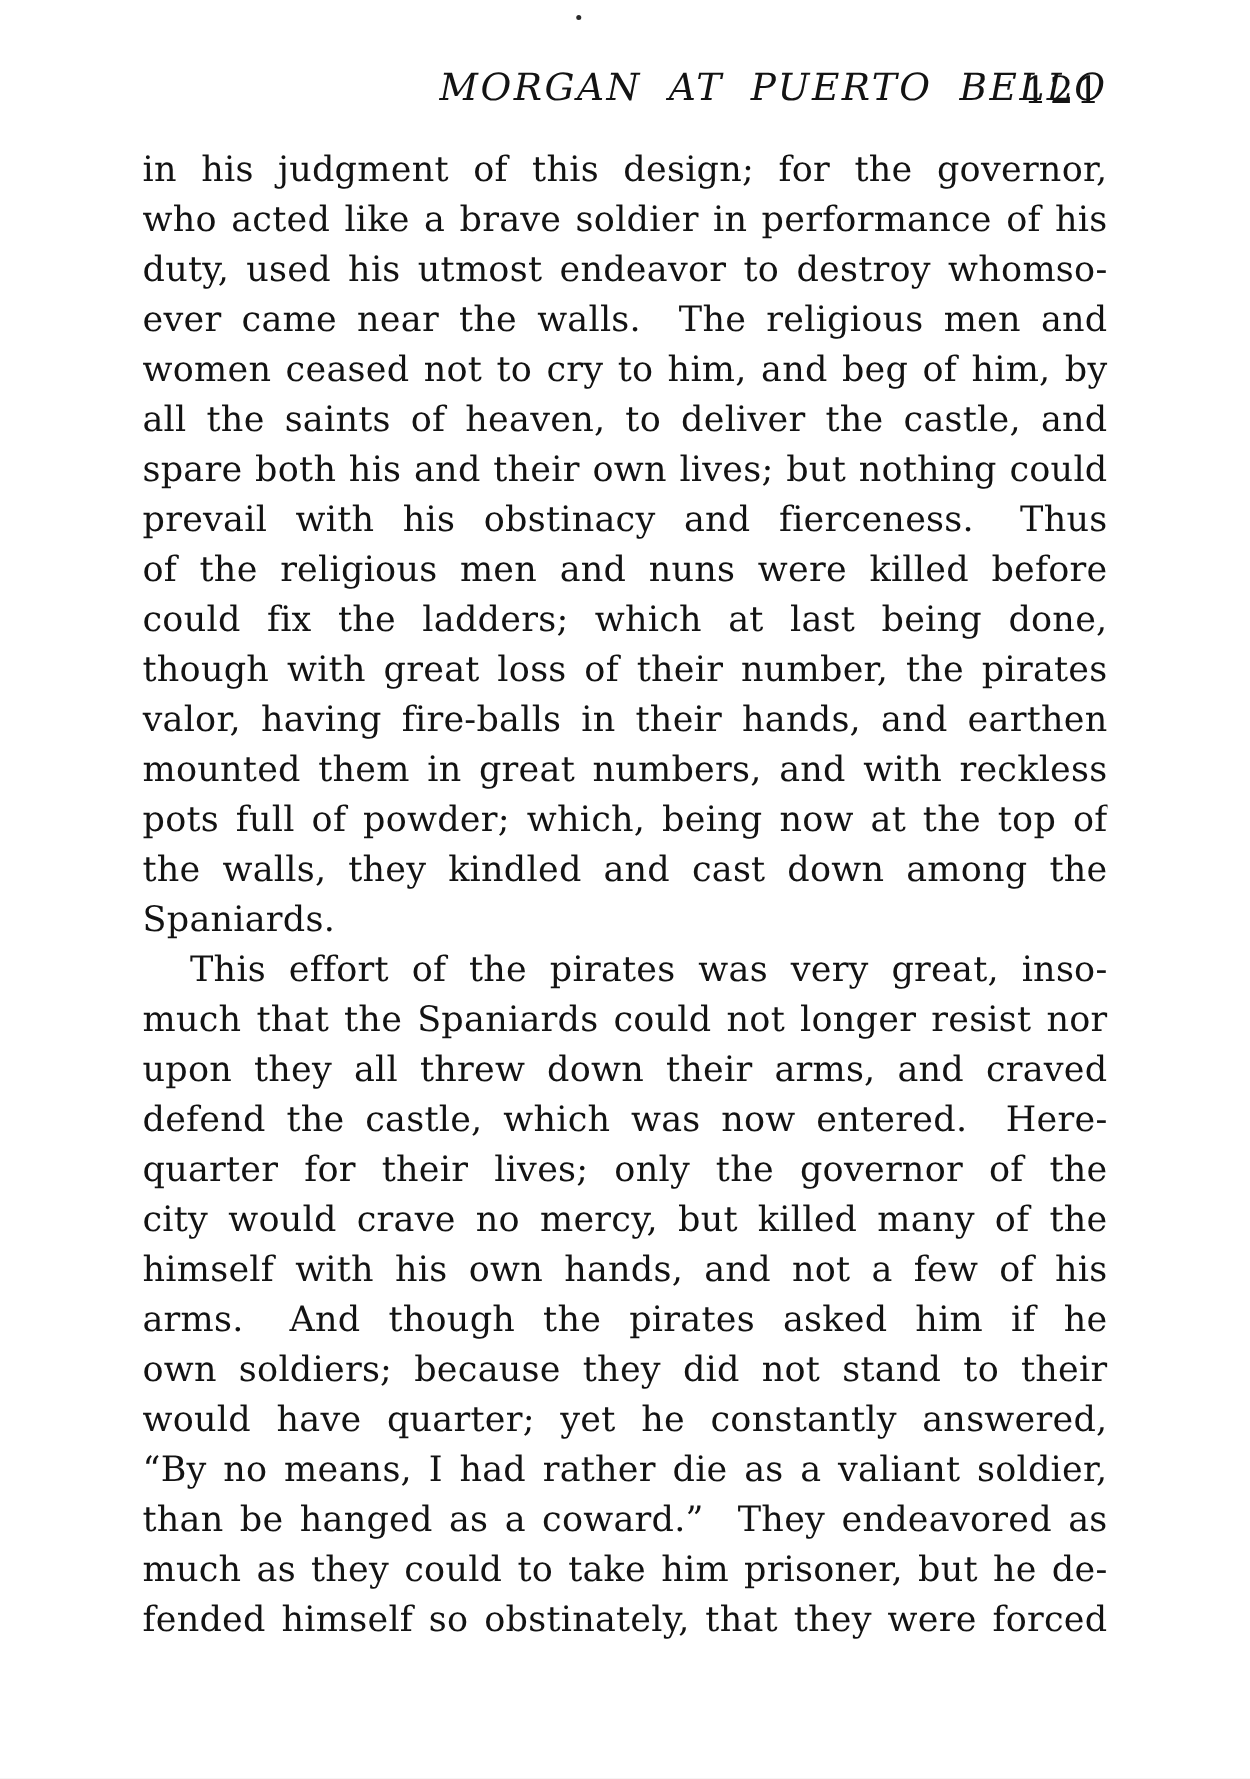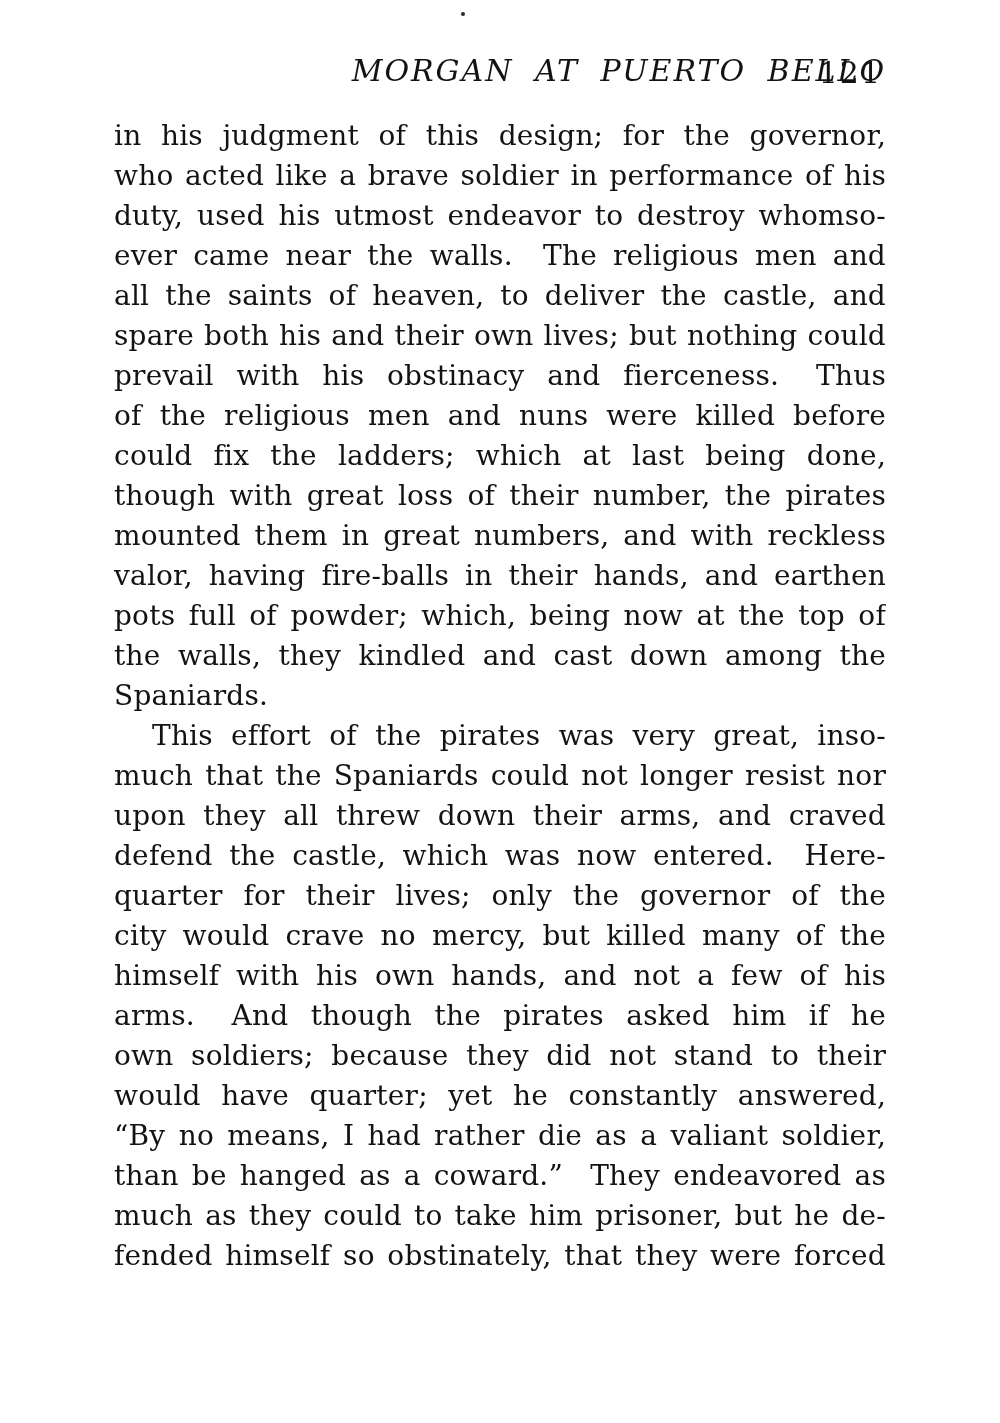--- a/index.html
+++ b/index.html
@@ -77,28 +77,29 @@
   <div class="scan-speck"></div>
   <div class="running-header">
     <span class="header-title">MORGAN AT PUERTO BELLO</span>
     <span class="page-number">121</span>
   </div>
   <div class="text-block">
       <div class="text-line">in his judgment of this design; for the governor,</div>
       <div class="text-line">who acted like a brave soldier in performance of his</div>
       <div class="text-line">duty, used his utmost endeavor to destroy whomso-</div>
       <div class="text-line">ever came near the walls.  The religious men and</div>
+      <div class="text-line">women ceased not to cry to him, and beg of him, by</div>
       <div class="text-line">all the saints of heaven, to deliver the castle, and</div>
       <div class="text-line">spare both his and their own lives; but nothing could</div>
       <div class="text-line">prevail with his obstinacy and fierceness.  Thus many</div>
       <div class="text-line">of the religious men and nuns were killed before they</div>
       <div class="text-line">could fix the ladders; which at last being done,</div>
       <div class="text-line">though with great loss of their number, the pirates</div>
+      <div class="text-line">valor, having fire-balls in their hands, and earthen</div>
       <div class="text-line">mounted them in great numbers, and with reckless</div>
-      <div class="text-line">valor, having fire-balls in their hands, and earthen</div>
       <div class="text-line">pots full of powder; which, being now at the top of</div>
       <div class="text-line">the walls, they kindled and cast down among the</div>
       <div class="text-line flush">Spaniards.</div>
       <div class="text-line indent">This effort of the pirates was very great, inso-</div>
       <div class="text-line">much that the Spaniards could not longer resist nor</div>
       <div class="text-line">upon they all threw down their arms, and craved</div>
       <div class="text-line">defend the castle, which was now entered.  Here-</div>
       <div class="text-line">quarter for their lives; only the governor of the</div>
       <div class="text-line">city would crave no mercy, but killed many of the</div>
       <div class="text-line">himself with his own hands, and not a few of his</div>

